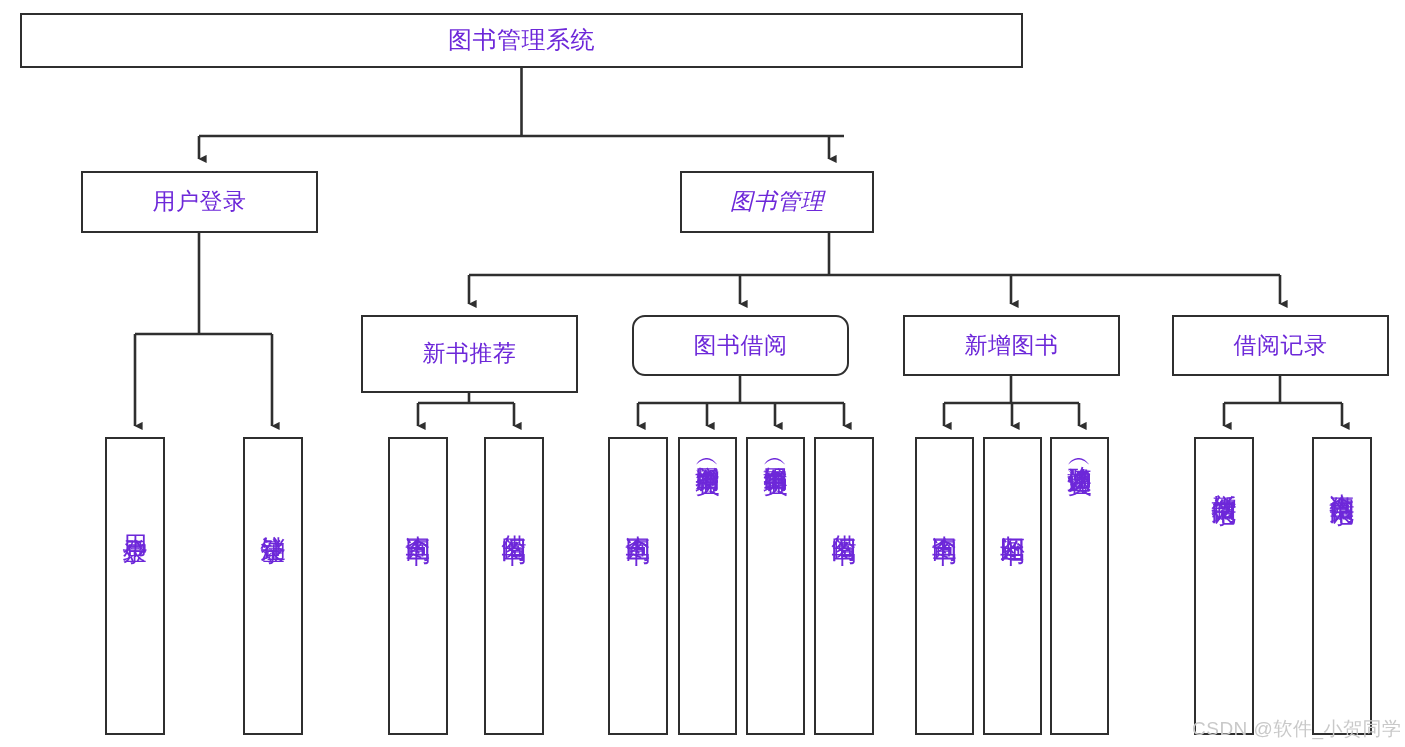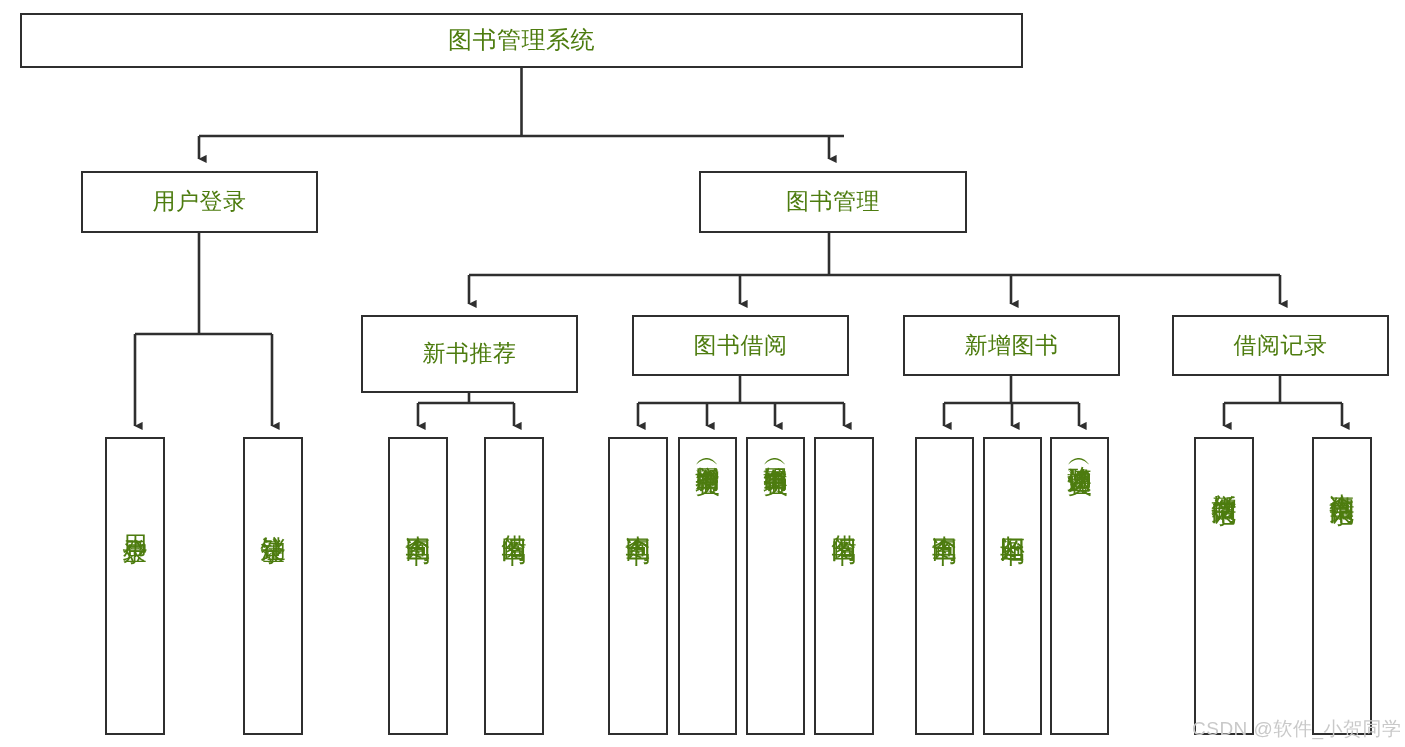--- a/index.html
+++ b/index.html
@@ -32,21 +32,21 @@
     position: absolute;
     box-sizing: border-box;
     background: #ffffff;
     border: 2px solid #2f2f2f;
     display: flex;
     align-items: center;
     justify-content: center;
     overflow: hidden;
   }
   .node .label {
-    color: #4d7c0f;
+    color: #6d28d9;
     text-align: center;
     line-height: 1.18;
     white-space: pre;
   }
   .node.horizontal .label {
     writing-mode: horizontal-tb;
     font-size: 23px;
     letter-spacing: 0.5px;
   }
   .node.vertical {
@@ -131,28 +131,28 @@
     </g>
   </svg>
 
   <div class="node horizontal root" style="left:20px; top:13px; width:1003px; height:55px;">
     <span class="label">图书管理系统</span>
   </div>
 
   <div class="node horizontal" style="left:81px; top:171px; width:237px; height:62px;">
     <span class="label">用户登录</span>
   </div>
-  <div class="node horizontal" style="left:699px; top:171px; width:268px; height:62px;">
+  <div class="node horizontal" style="left:680px; top:171px; width:194px; height:62px;font-style:italic;">
     <span class="label">图书管理</span>
   </div>
 
   <div class="node horizontal" style="left:361px; top:315px; width:217px; height:78px;">
     <span class="label">新书推荐</span>
   </div>
-  <div class="node horizontal" style="left:632px; top:315px; width:217px; height:61px;">
+  <div class="node horizontal" style="left:632px; top:315px; width:217px; height:61px;border-radius:13px;">
     <span class="label">图书借阅</span>
   </div>
   <div class="node horizontal" style="left:903px; top:315px; width:217px; height:61px;">
     <span class="label">新增图书</span>
   </div>
   <div class="node horizontal" style="left:1172px; top:315px; width:217px; height:61px;">
     <span class="label">借阅记录</span>
   </div>
 
   <div class="node vertical" style="left:105px; top:437px; width:60px; height:298px; padding-top:76px;">

